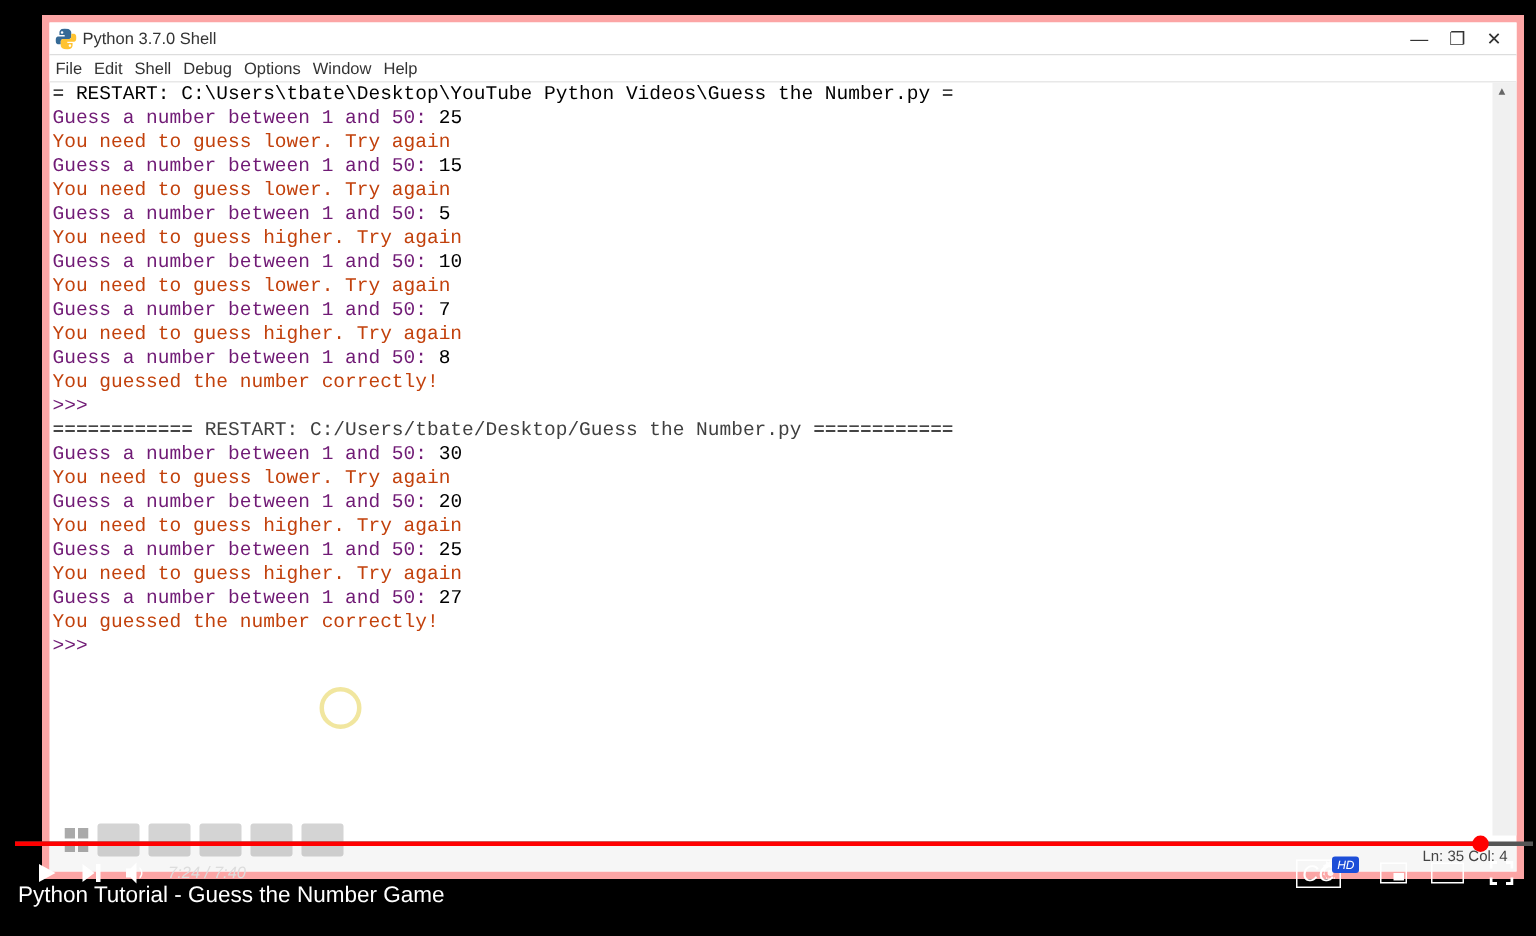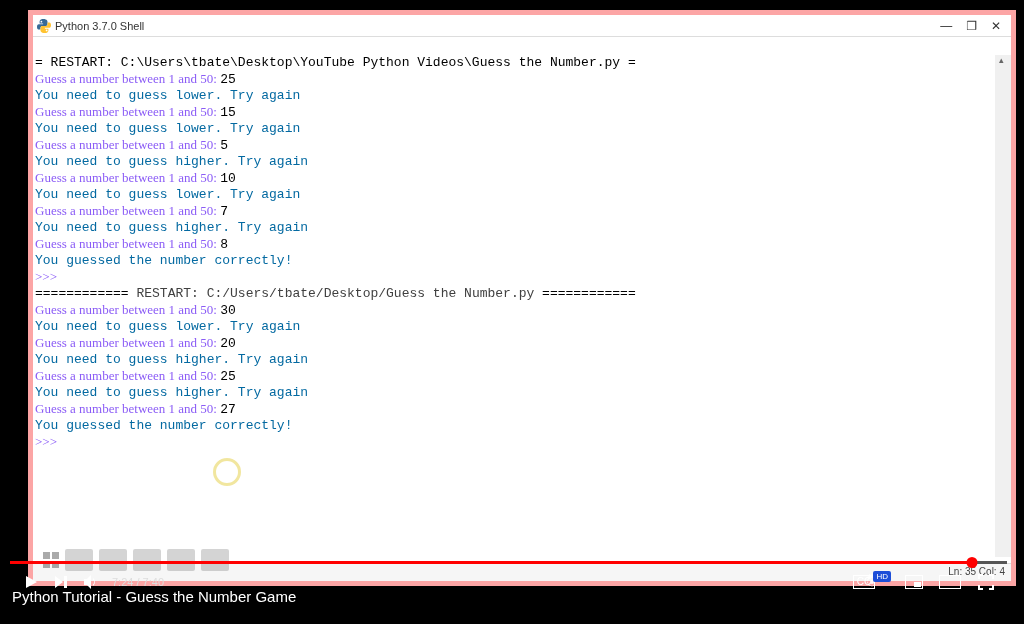--- a/index.html
+++ b/index.html
@@ -57,24 +57,24 @@
     right: 18px;
     bottom: 24px;
     font-family: "Courier New", monospace;
     font-size: 13px;
     line-height: 16px;
     white-space: pre;
     overflow: hidden;
     color: #000;
   }
   .shell-line { display: block; }
-  .c-blue   { color: #0369a1; }
+  .c-blue   { color: #c2410c; }
   .c-black  { color: #000; text-align: center; }
   .c-red    { color: #404040; }
-  .c-brown  { color: #8b5cf6; font-family: Liberation Serif, serif; }
+  .c-brown  { color: #701a75; }
   .highlight-cursor {
     position: absolute;
     left: 180px;
     top: 443px;
     width: 28px;
     height: 28px;
     border: 3px solid rgba(230,210,80,.55);
     border-radius: 50%;
     pointer-events: none;
     z-index: 5;
@@ -122,24 +122,25 @@
   .taskbar-item {
     width: 28px;
     height: 22px;
     background: rgba(60,60,60,.4);
     border-radius: 2px;
   }
   
   .yt-overlay {
     position: absolute;
     left: 8px;
-    right: 15px;
+    right: 0;
     top: 564px;
     height: 36px;
     z-index: 10;
+    font-style: italic;
   }
   .yt-progress {
     position: absolute;
     top: -3px;
     left: 2px;
     right: 2px;
     height: 3px;
     background: #555;
   }
   .yt-progress-fill {
@@ -177,21 +178,21 @@
   }
   .yt-time {
     font-size: 11px;
     color: #ddd;
     margin-left: 6px;
   }
   .yt-right { margin-left: auto; display: flex; align-items: center; gap: 6px; }
   .yt-icon { fill: #fff; }
   .cc-box {
     border: 1px solid #fff;
-    font-size: 10px;
+    font-size: 15px;
     padding: 1px 3px;
     line-height: 1;
     margin-left: 44px;
   }
   .hd-badge {
     background: #1d4ed8;
     color: #fff;
     font-size: 8px;
     padding: 1px 3px;
     border-radius: 2px;
@@ -217,20 +218,29 @@
       <path fill="#ffc331" d="M9 16c4 0 4-3 4-3v-2H9v-1h5s2 0 2-3-2-3-2-3h-2v2s0 2-2 2H6s-2 0-2 2v3s0 3 5 3zm2-2a1 1 0 110-2 1 1 0 010 2z"></path>
     </svg>
     <span class="window-title">Python 3.7.0 Shell</span>
     <div class="window-controls">
       <span class="window-control">—</span>
       <span class="window-control">❐</span>
       <span class="window-control">✕</span>
     </div>
   </div>
 
+  <div class="menu-bar">
+    <span class="menu-item">File</span>
+    <span class="menu-item">Edit</span>
+    <span class="menu-item">Shell</span>
+    <span class="menu-item">Debug</span>
+    <span class="menu-item">Options</span>
+    <span class="menu-item">Window</span>
+    <span class="menu-item">Help</span>
+  </div>
 
   <div class="shell-content" id="shell-content"><div class="shell-line"><span class="c-black">= RESTART: C:\Users\tbate\Desktop\YouTube Python Videos\Guess the Number.py =</span></div><div class="shell-line"><span class="c-brown">Guess a number between 1 and 50: </span><span class="c-black">25</span></div><div class="shell-line"><span class="c-blue">You need to guess lower. Try again</span></div><div class="shell-line"><span class="c-black"></span></div><div class="shell-line"><span class="c-brown">Guess a number between 1 and 50: </span><span class="c-black">15</span></div><div class="shell-line"><span class="c-blue">You need to guess lower. Try again</span></div><div class="shell-line"><span class="c-black"></span></div><div class="shell-line"><span class="c-brown">Guess a number between 1 and 50: </span><span class="c-black">5</span></div><div class="shell-line"><span class="c-blue">You need to guess higher. Try again</span></div><div class="shell-line"><span class="c-black"></span></div><div class="shell-line"><span class="c-brown">Guess a number between 1 and 50: </span><span class="c-black">10</span></div><div class="shell-line"><span class="c-blue">You need to guess lower. Try again</span></div><div class="shell-line"><span class="c-black"></span></div><div class="shell-line"><span class="c-brown">Guess a number between 1 and 50: </span><span class="c-black">7</span></div><div class="shell-line"><span class="c-blue">You need to guess higher. Try again</span></div><div class="shell-line"><span class="c-black"></span></div><div class="shell-line"><span class="c-brown">Guess a number between 1 and 50: </span><span class="c-black">8</span></div><div class="shell-line"><span class="c-blue">You guessed the number correctly!</span></div><div class="shell-line"><span class="c-brown">&gt;&gt;&gt; </span></div><div class="shell-line"><span class="c-black">============ </span><span class="c-red">RESTART: C:/Users/tbate/Desktop/Guess the Number.py</span><span class="c-black"> ============</span></div><div class="shell-line"><span class="c-brown">Guess a number between 1 and 50: </span><span class="c-black">30</span></div><div class="shell-line"><span class="c-blue">You need to guess lower. Try again</span></div><div class="shell-line"><span class="c-black"></span></div><div class="shell-line"><span class="c-brown">Guess a number between 1 and 50: </span><span class="c-black">20</span></div><div class="shell-line"><span class="c-blue">You need to guess higher. Try again</span></div><div class="shell-line"><span class="c-black"></span></div><div class="shell-line"><span class="c-brown">Guess a number between 1 and 50: </span><span class="c-black">25</span></div><div class="shell-line"><span class="c-blue">You need to guess higher. Try again</span></div><div class="shell-line"><span class="c-black"></span></div><div class="shell-line"><span class="c-brown">Guess a number between 1 and 50: </span><span class="c-black">27</span></div><div class="shell-line"><span class="c-blue">You guessed the number correctly!</span></div><div class="shell-line"><span class="c-brown">&gt;&gt;&gt; </span></div></div>
   <div class="highlight-cursor"></div>
   <div class="scrollbar"></div>
   <div class="status-bar">Ln: 35  Col: 4</div>
 
   <div class="app-taskbar-shadow">
     <svg width="16" height="16">
         <rect x="0" y="0" width="7" height="7" fill="#666"></rect>
         <rect x="9" y="0" width="7" height="7" fill="#666"></rect>

